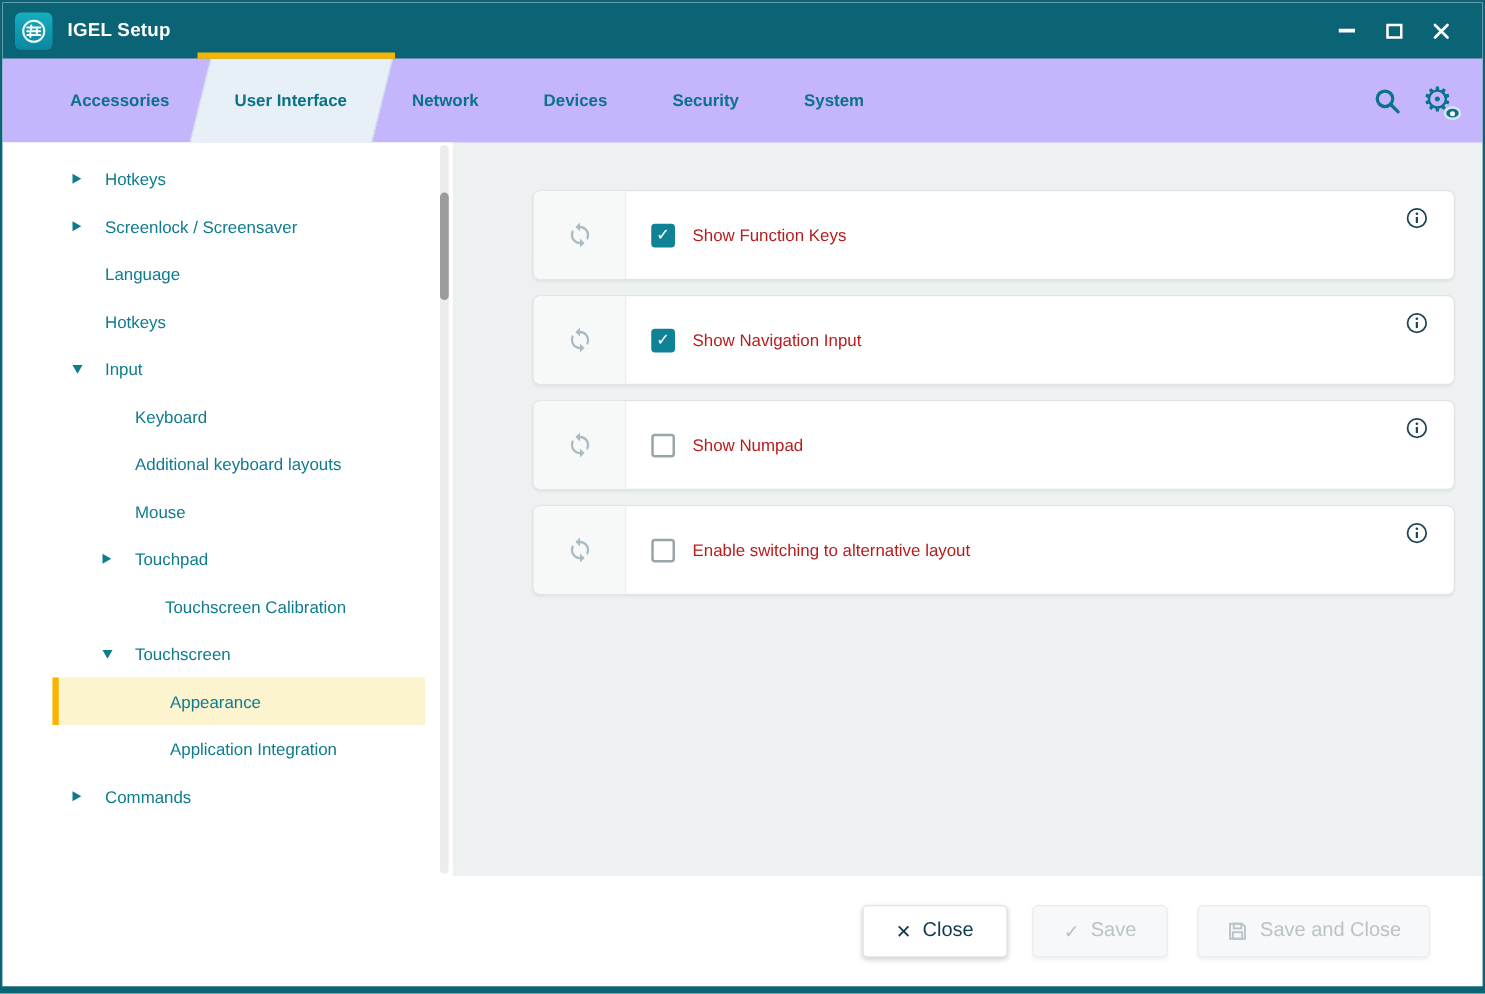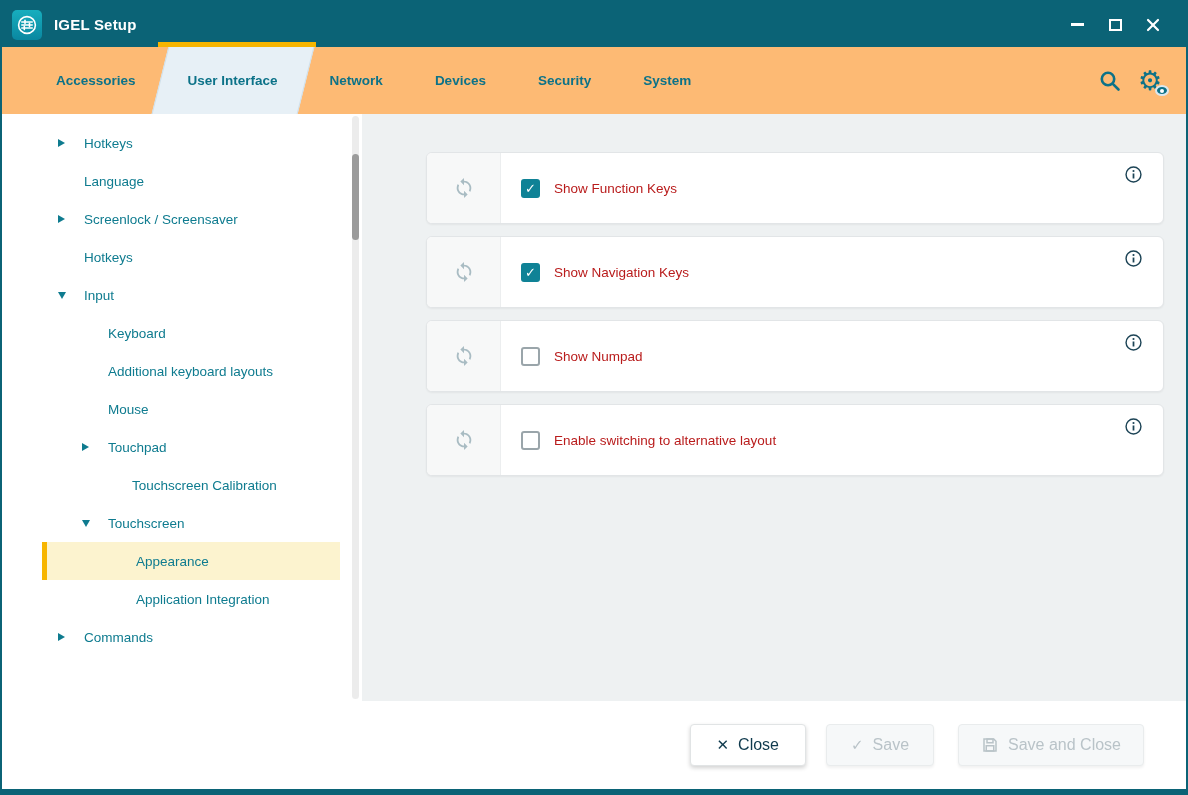--- a/index.html
+++ b/index.html
@@ -50,21 +50,21 @@
     width: 38px; height: 34px;
     display: flex; align-items: center; justify-content: center;
     cursor: pointer;
   }
   .min-glyph { width: 13px; height: 3px; background: #ffffff; display: block; }
   .max-glyph { width: 13px; height: 12px; border: 2px solid #ffffff; display: block; }
   
   .tabbar {
     height: 67px;
     flex: 0 0 67px;
-    background: #fdba74;
+    background: #c4b5fd;
     display: flex;
     align-items: stretch;
     padding-left: 28px;
     overflow: visible;
     position: relative;
   }
   .tab {
     position: relative;
     display: flex;
     align-items: center;
@@ -382,26 +382,26 @@
   </div>
 
   <div class="content">
 
     <nav class="sidebar">
       <div class="tree-item lvl0">
         <span class="tri right"></span>
         <span class="tree-label">Hotkeys</span>
       </div>
       <div class="tree-item lvl0">
-        <span class="tri"></span>
-        <span class="tree-label">Language</span>
-      </div>
-      <div class="tree-item lvl0">
         <span class="tri right"></span>
         <span class="tree-label">Screenlock / Screensaver</span>
+      </div>
+      <div class="tree-item lvl0">
+        <span class="tri"></span>
+        <span class="tree-label">Language</span>
       </div>
       <div class="tree-item lvl0">
         <span class="tri"></span>
         <span class="tree-label">Hotkeys</span>
       </div>
       <div class="tree-item lvl0">
         <span class="tri down"></span>
         <span class="tree-label">Input</span>
       </div>
       <div class="tree-item lvl1">
@@ -467,21 +467,21 @@
       </div>
 
       <div class="card">
         <div class="card-left">
           <svg width="22" height="22" viewBox="0 0 24 24" fill="#a9bcc3">
             <path d="M12 4V1L8 5l4 4V6c3.31 0 6 2.69 6 6 0 1.01-.25 1.97-.7 2.8l1.46 1.46C19.54 15.03 20 13.57 20 12c0-4.42-3.58-8-8-8zm0 14c-3.31 0-6-2.69-6-6 0-1.01.25-1.97.7-2.8L5.24 7.74C4.46 8.97 4 10.43 4 12c0 4.42 3.58 8 8 8v3l4-4-4-4v3z"></path>
           </svg>
         </div>
         <div class="card-body">
           <span class="checkbox checked"></span>
-          <span class="card-label">Show Navigation Keys</span>
+          <span class="card-label">Show Navigation Input</span>
         </div>
         <div class="card-info">
           <svg width="19" height="19" viewBox="0 0 24 24" fill="none">
             <circle cx="12" cy="12" r="9.4" stroke="#1d4456" stroke-width="1.8"></circle>
             <circle cx="12" cy="7.6" r="1.35" fill="#1d4456"></circle>
             <line x1="12" y1="10.8" x2="12" y2="17" stroke="#1d4456" stroke-width="2.2"></line>
           </svg>
         </div>
       </div>
 

